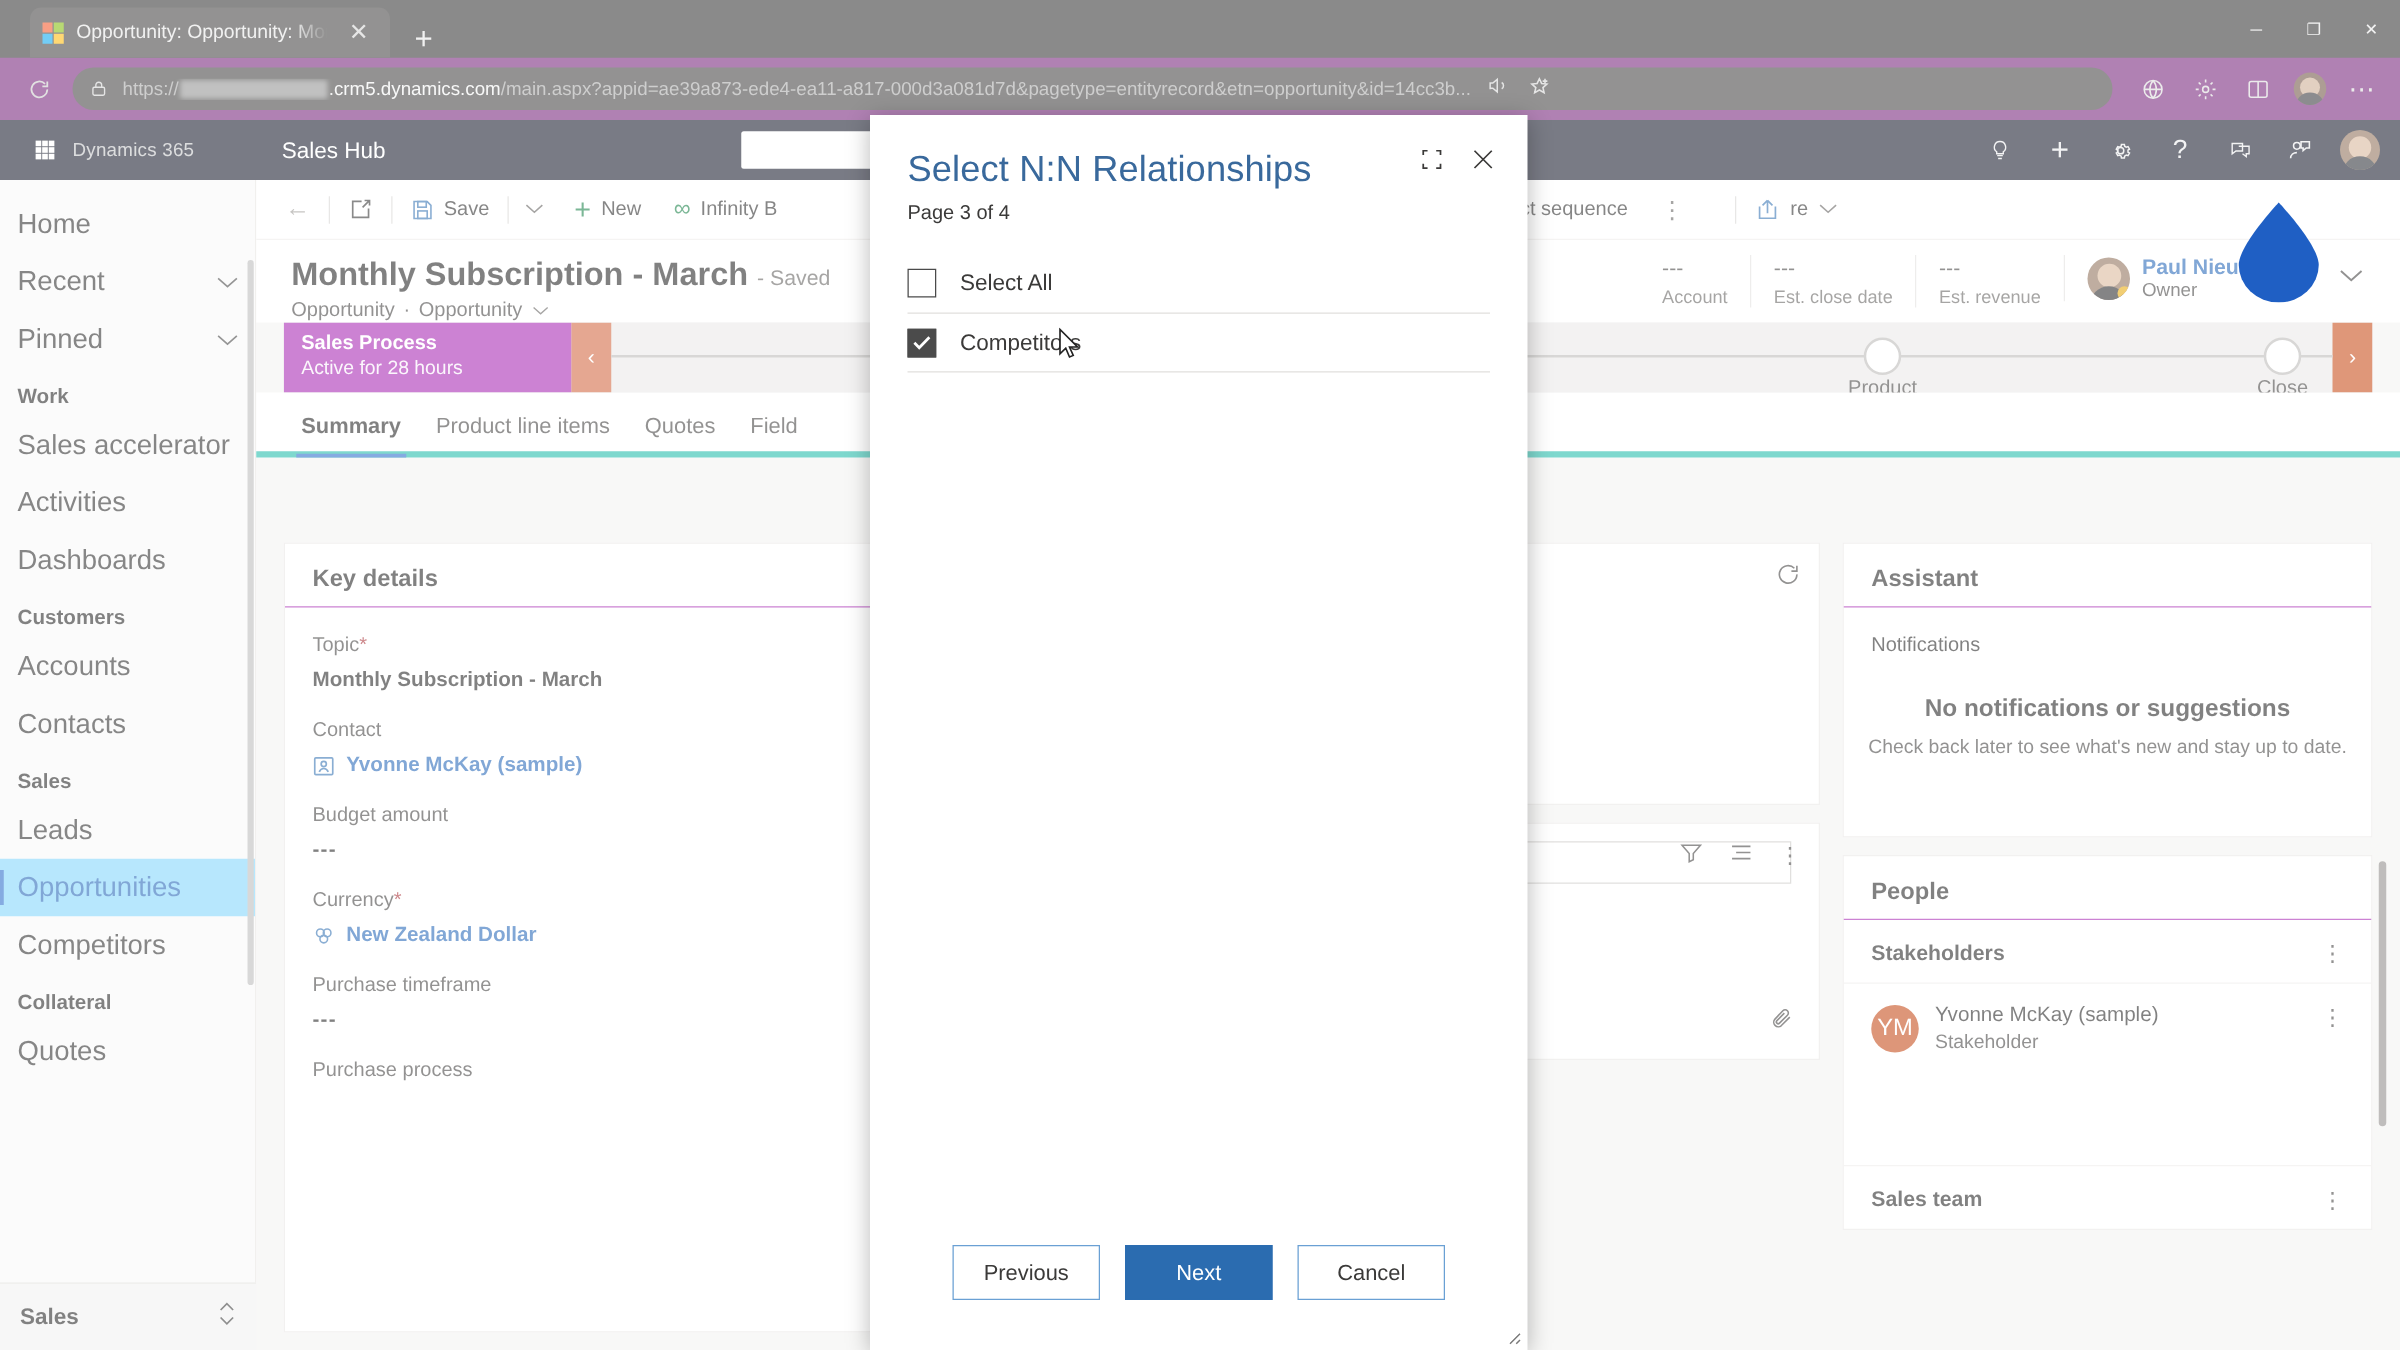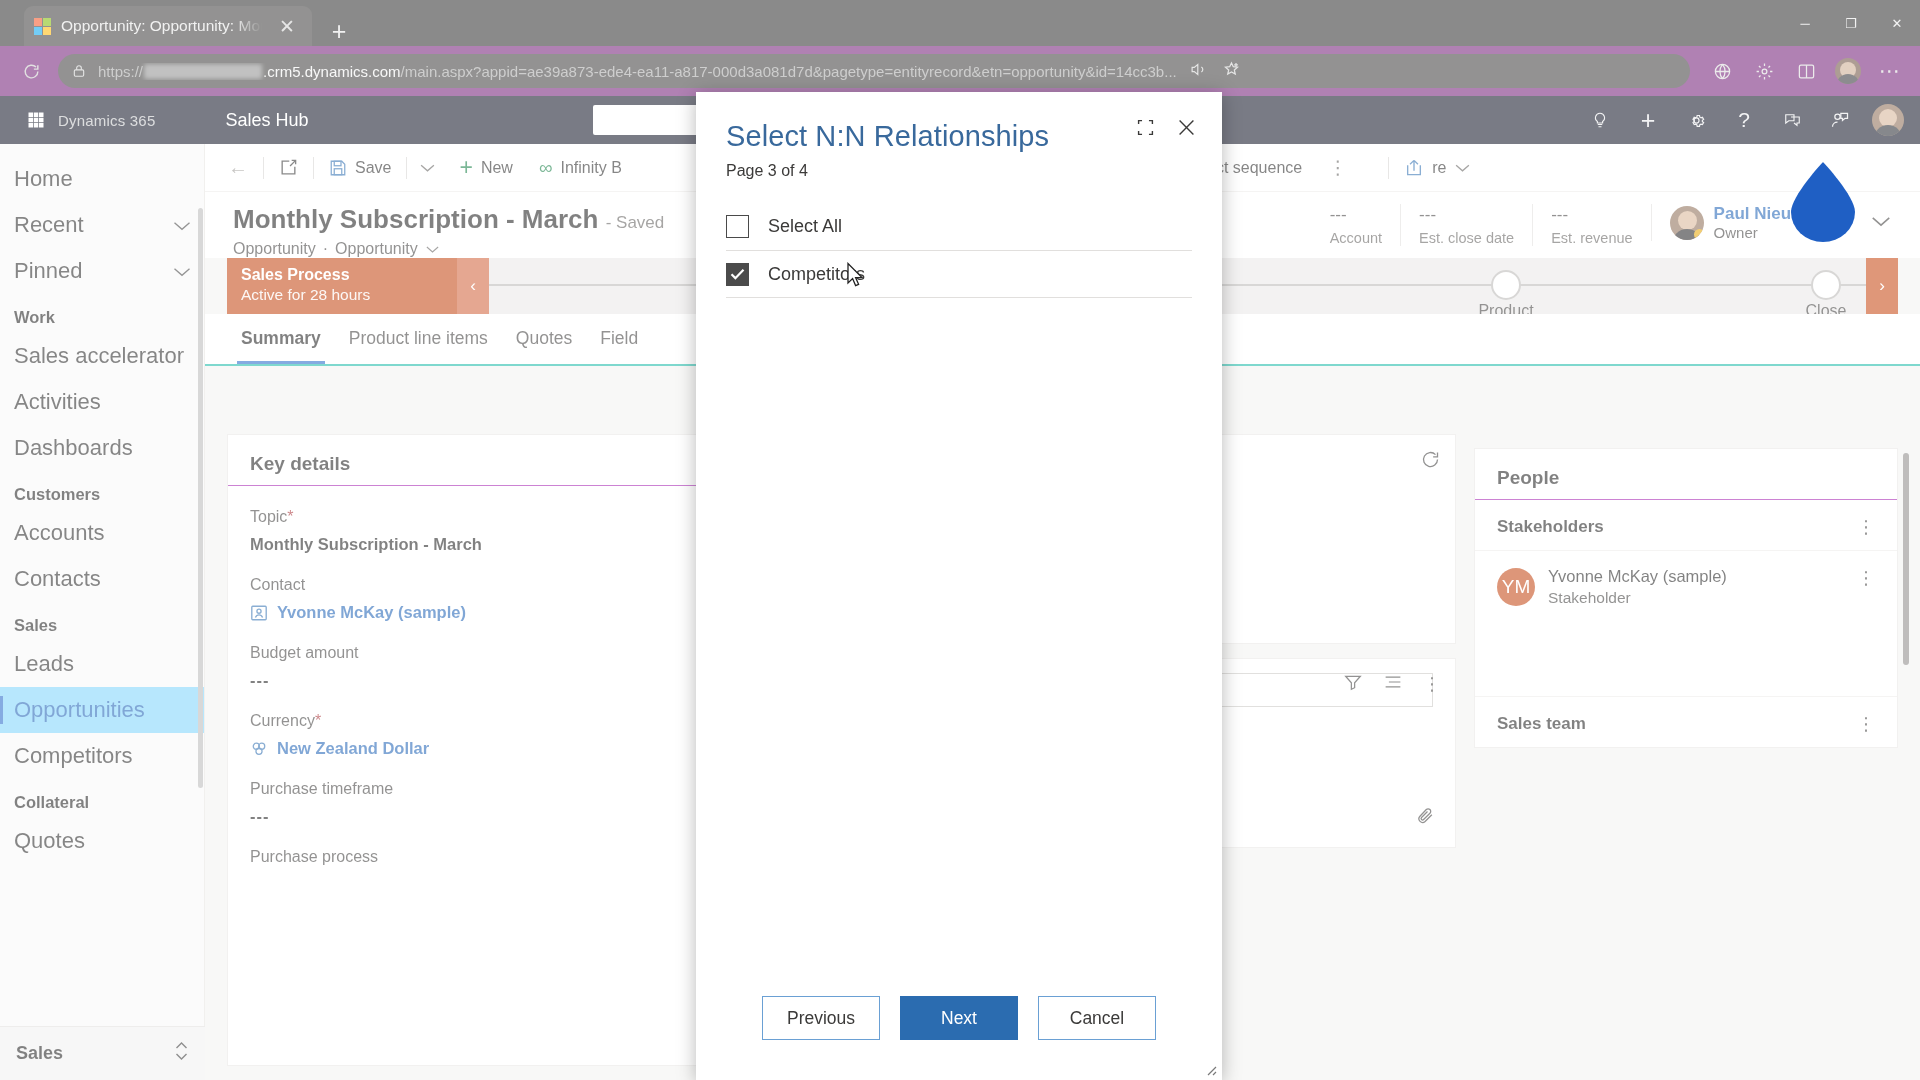--- a/index.html
+++ b/index.html
@@ -106,37 +106,37 @@
   .owner-av { width:34px; height:34px; border-radius:50%; background:#8a6a52; position:relative; overflow:hidden;}
   .owner-av::after{content:"";position:absolute;left:8px;top:5px;width:19px;height:19px;border-radius:50%;background:#d9b596;}
   .owner-av::before{content:"";position:absolute;left:2px;bottom:-7px;width:30px;height:18px;border-radius:15px 15px 0 0;background:#1f1f22;z-index:2;}
   .owner-dot{position:absolute;right:-1px;bottom:0;width:11px;height:11px;border-radius:50%;background:#e8a600;z-index:3;}
   .owner-name { font-size:17px; color:#1a5fb4; font-weight:600; }
   .owner-role { font-size:15px; color:#3b3a39; }
 
   
   #bpf { height:56px; background:#e9e8e7; display:flex; align-items:stretch; margin:0 22px;
          position:relative; overflow:hidden;}
-  #bpf-stage { background:#c2410c; color:#fff; width:230px; padding:8px 14px; position:relative;}
+  #bpf-stage { background:#a21caf; color:#fff; width:230px; padding:8px 14px; position:relative;}
   #bpf-stage .t1{ font-size:16px; font-weight:700; }
   #bpf-stage .t2{ font-size:15.5px; opacity:.93; margin-top:2px;}
   #bpf-collapse { width:32px; background:#d06037; color:#fff; display:flex; align-items:center;
                   justify-content:center; font-size:17px;}
   #bpf-track { flex:1; position:relative; }
   #bpf-line { position:absolute; left:0; right:0; top:26px; height:2px; background:#b9b7b5; }
   .bpf-node { position:absolute; top:12px; width:30px; height:30px; border-radius:50%; background:#fff;
               border:2.5px solid #b9b7b5; }
   .bpf-node.active { border-color:#c5430c; }
   .bpf-lbl { position:absolute; top:44px; font-size:16px; color:#3b3a39; transform:translateX(-50%);}
   #bpf-next { width:32px; background:#c5430c; color:#fff; display:flex; align-items:center;
               justify-content:center; font-size:17px;}
 
   
-  #tabs { background:#fff; display:flex; align-items:flex-end; gap:0; padding:0 22px; height:52px;
-          border-bottom:2px solid #14b8a6;}
+  #tabs { background:#fff; display:flex; align-items:flex-start; gap:0; padding:0 22px; height:52px;
+          border-bottom:5px solid #14b8a6;}
   .ftab { padding:0 14px; height:52px; display:flex; align-items:center; font-size:17.5px; color:#3b3a39;
           position:relative; }
   .ftab.sel { color:#1b1b1b; font-weight:700; }
   .ftab.sel::after{content:"";position:absolute;left:10px;right:10px;bottom:0;height:3px;background:#2266c8;}
 
   
   #content { position:absolute; left:0; right:0; top:276px; bottom:0; padding:14px 22px; display:flex; gap:18px;}
   .card { background:#fff; border:1px solid #e7e5e3; }
   .card-title { font-size:19px; font-weight:700; color:#1b1b1b; padding:18px 22px 10px 22px;
                 border-bottom:1px solid #a21caf; margin:0 0 0 0;}
@@ -651,20 +651,26 @@
           <div class="mid-input"></div>
           <span class="clip">
             <svg width="19" height="19" viewBox="0 0 24 24" fill="none" stroke="#3b3a39" stroke-width="1.6">
               <path d="M20 11l-8.5 8.5a4.6 4.6 0 0 1-6.5-6.5L13 4.5a3.2 3.2 0 0 1 4.6 4.6l-8 8a1.8 1.8 0 0 1-2.6-2.6l7.5-7.5"></path>
               </svg></span>
           <span class="mid-sign">welaar</span>
         </div>
       </div>
 
       <div id="col-right">
+        <div class="card" id="asst-card">
+          <div class="card-title">Assistant</div>
+          <div class="asst-sub">Notifications</div>
+          <div class="asst-empty-h">No notifications or suggestions</div>
+          <div class="asst-empty-p">Check back later to see what's new and stay up to date.</div>
+        </div>
 
         <div class="card" id="people-card">
           <div class="card-title">People</div>
           <div class="sect-row">
             <span class="nm">Stakeholders</span>
             <span class="dots" style="font-size:18px">⋮</span>
           </div>
           <div class="person">
             <span class="p-av">YM</span>
             <span>

